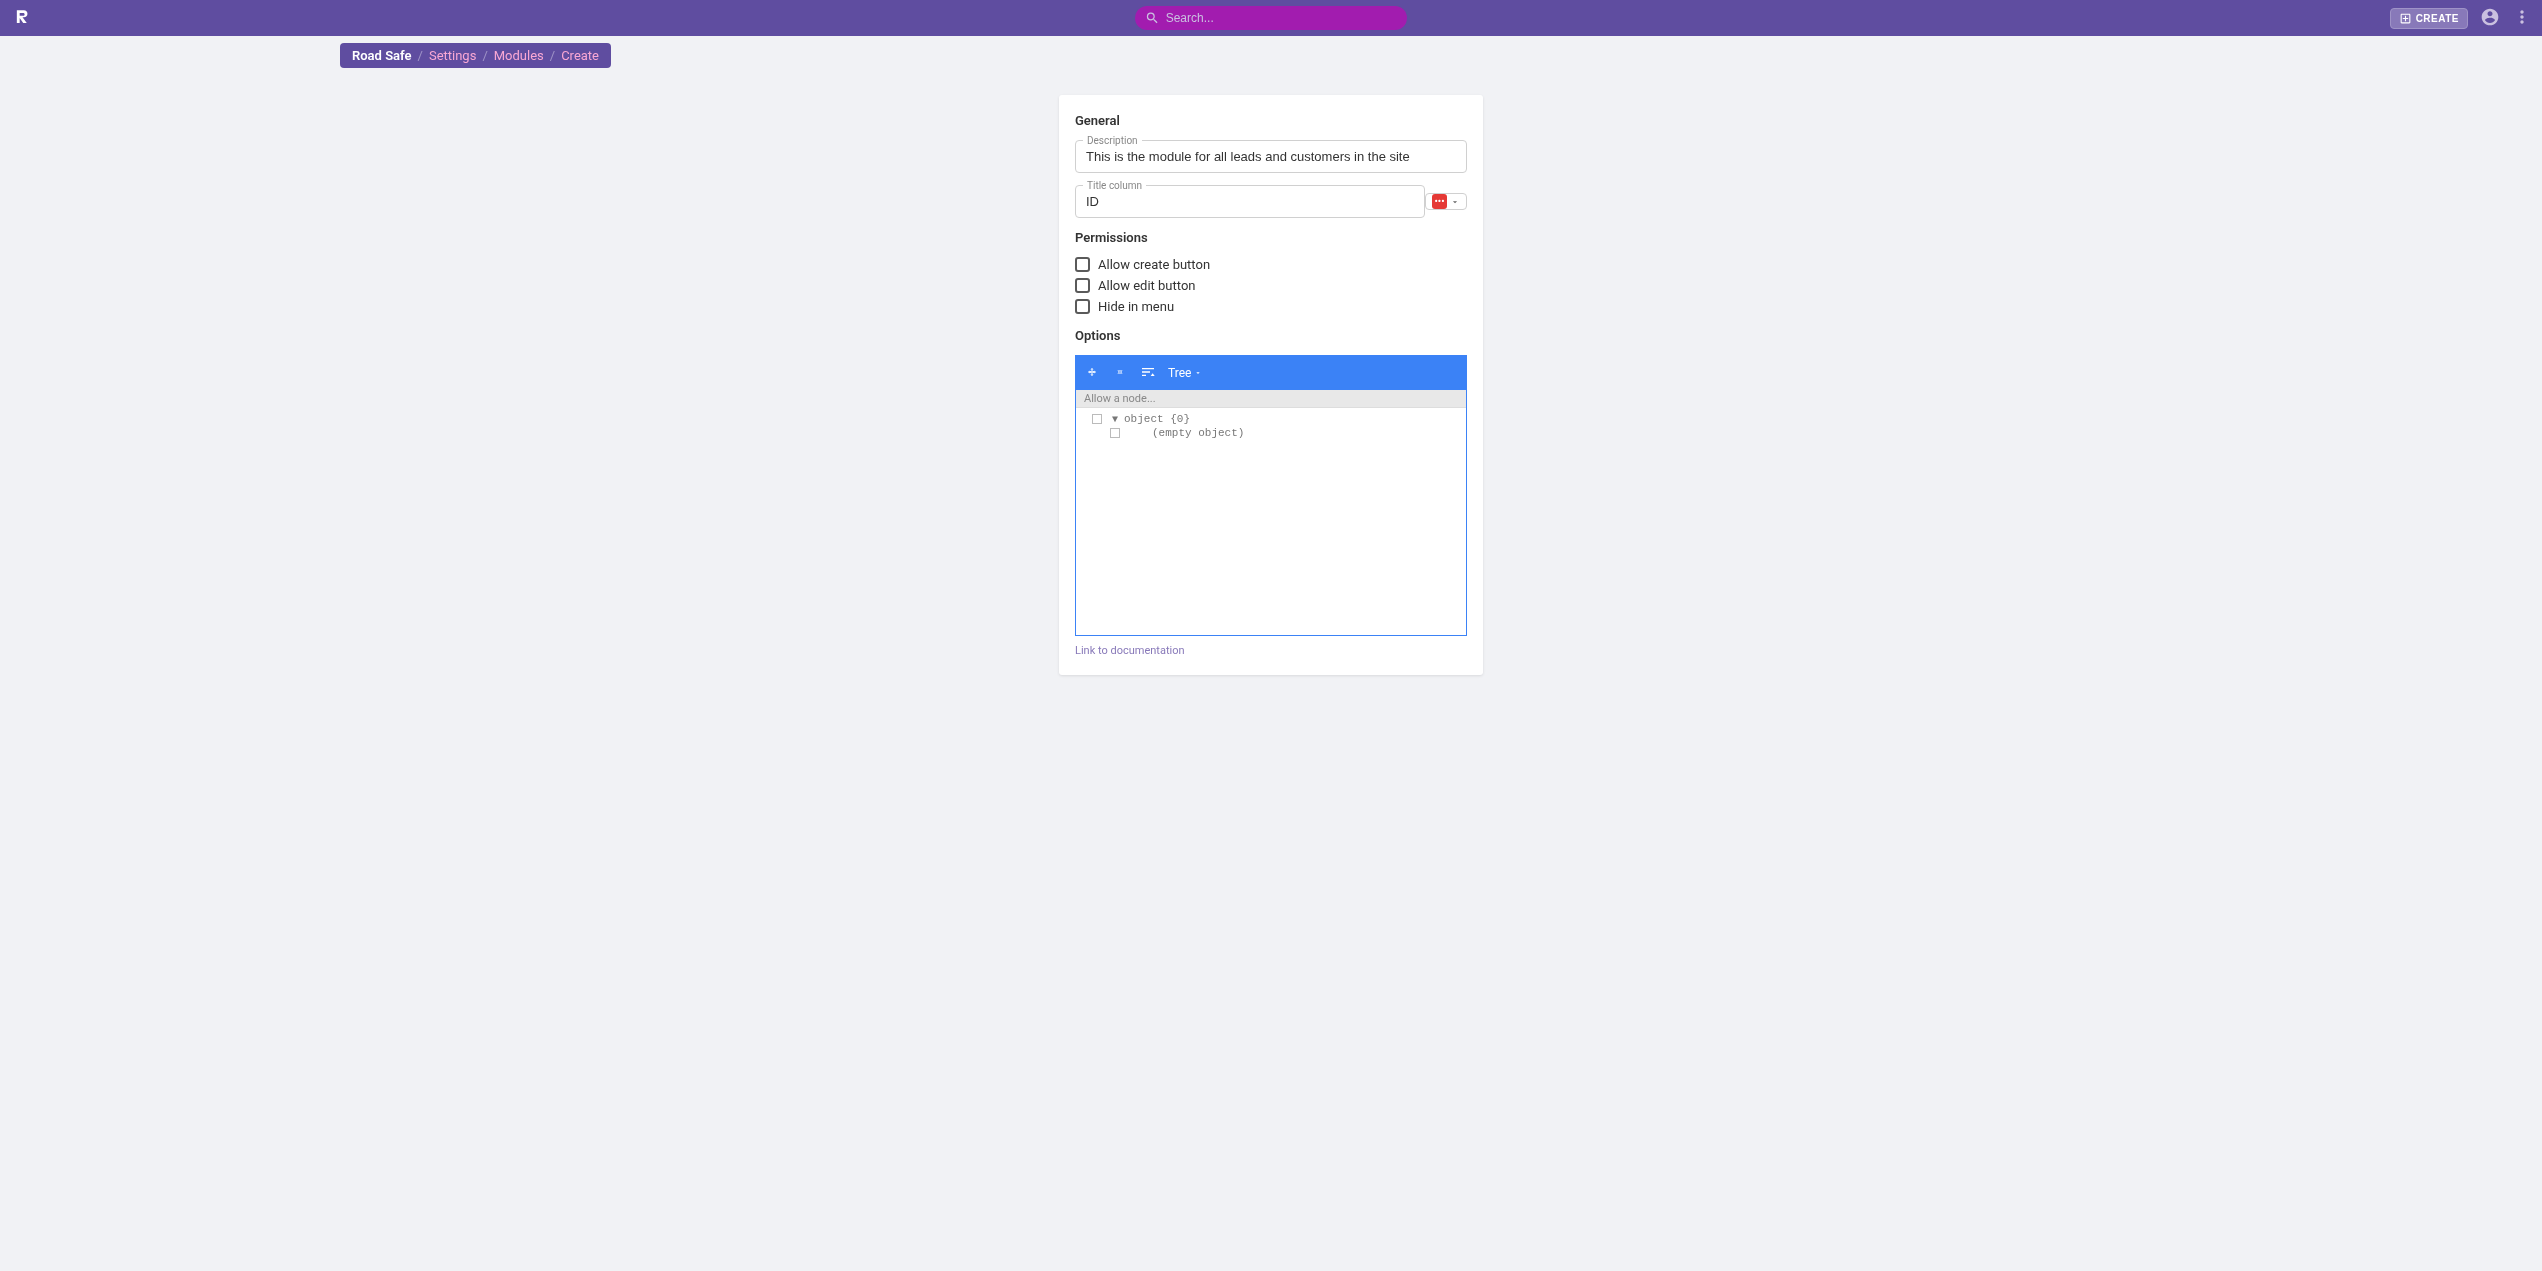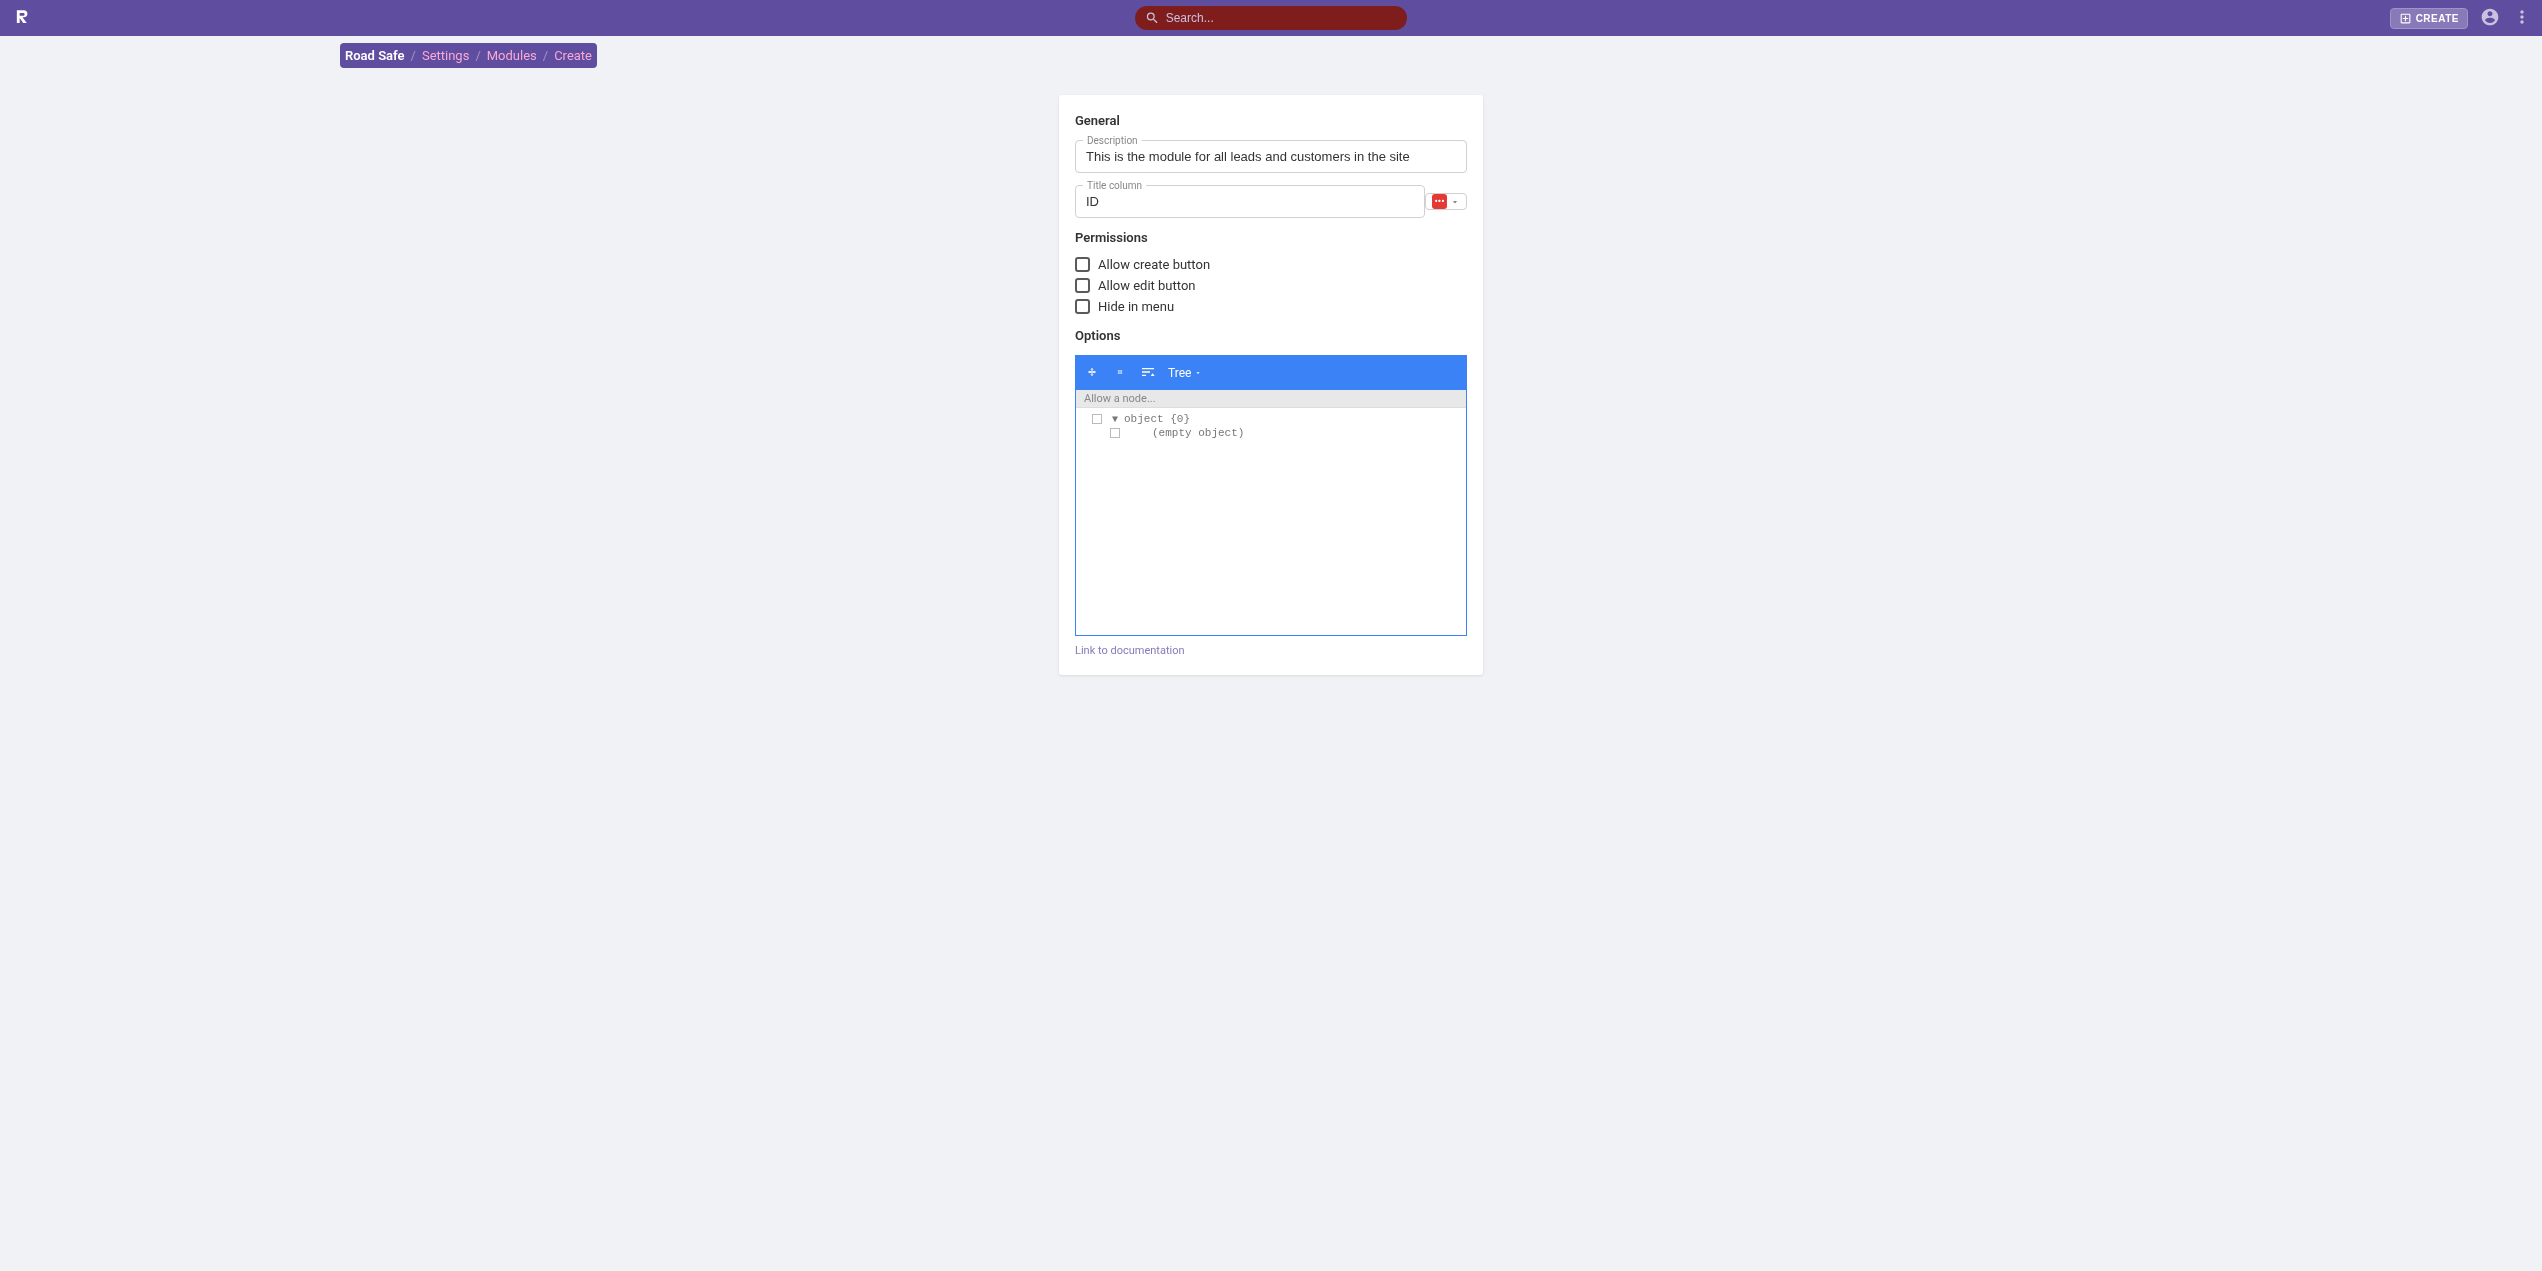--- a/index.html
+++ b/index.html
@@ -31,21 +31,21 @@
     }
     .search-wrapper {
       position: absolute;
       left: 50%;
       transform: translateX(-50%);
       width: 272px;
     }
     .search-box {
       display: flex;
       align-items: center;
-      background: #7f1d1d;
+      background: #a21caf;
       border-radius: 12px;
       height: 24px;
       padding: 0 10px;
       justify-content: space-between;
     }
     .search-box svg {
       width: 16px;
       height: 16px;
       fill: #cac0e0;
       margin-right: 6px;
@@ -101,21 +101,21 @@
     .breadcrumb-row {
       display: flex;
       justify-content: flex-start;
       padding-left: 340px;
       margin-top: 7px;
     }
     .breadcrumb {
       background: #5f4da0;
       display: inline-flex;
       align-items: center;
-      padding: 5px 5px;
+      padding: 5px 12px;
       border-radius: 4px;
       font-size: 13px;
     }
     .breadcrumb-item {
       color: #f9a8d4;
       cursor: pointer;
     }
     .breadcrumb-item.active {
       color: white;
       font-weight: 600;

